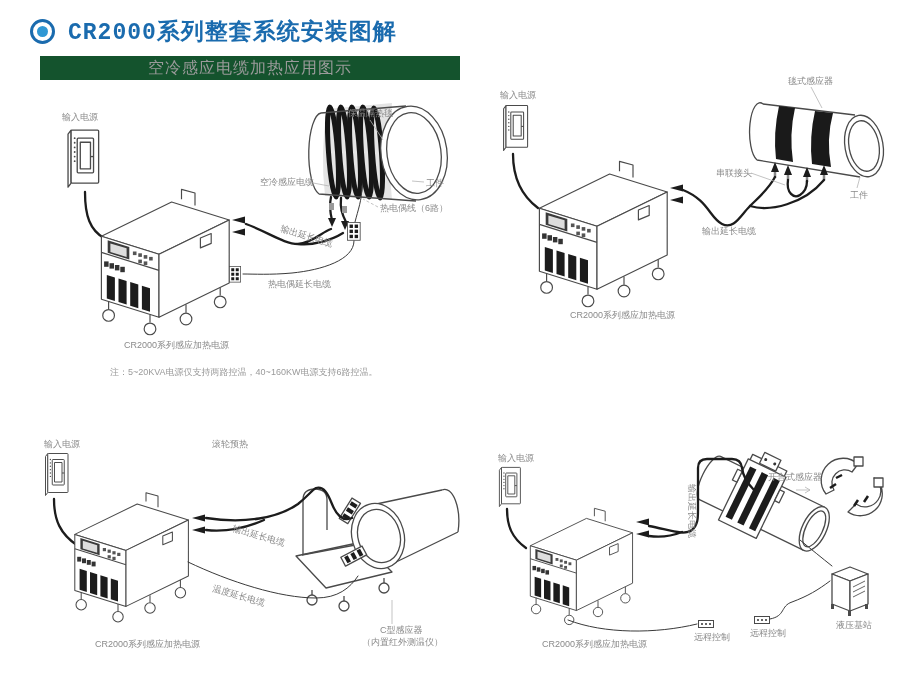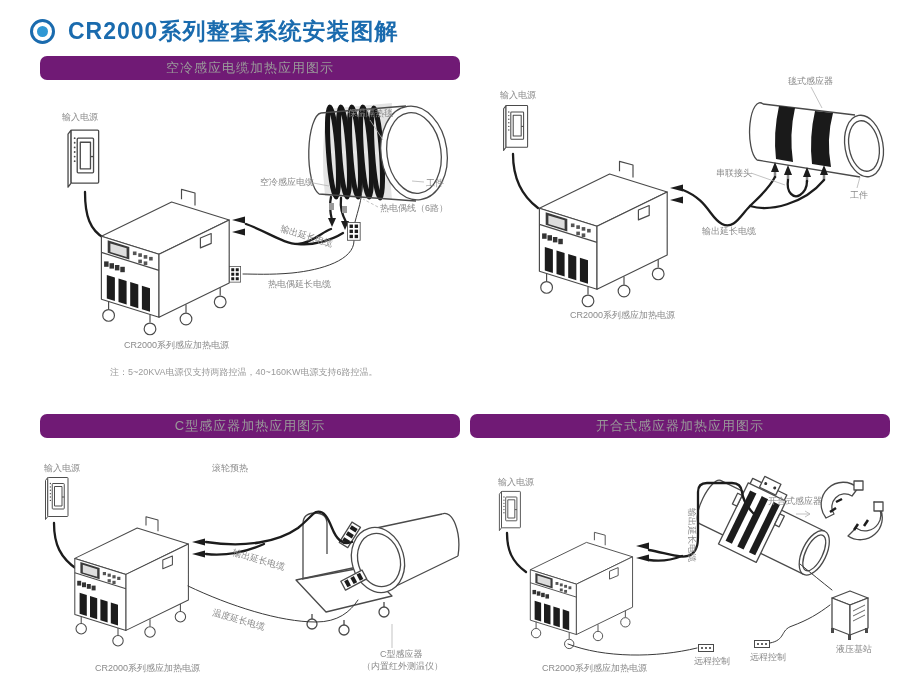--- a/index.html
+++ b/index.html
@@ -1,25 +1,25 @@
 <!DOCTYPE html>
 <html><head>
 <meta charset="utf-8">
 <style>
   html,body { margin:0; padding:0; background:#fff; }
   body { width:900px; height:696px; font-family:"Liberation Sans",sans-serif; overflow:hidden; }
-  .title-row { display:flex; align-items:center; gap:13px; margin:16px 0 9px 30px; }
+  .title-row { display:flex; align-items:center; gap:13px; margin:16px 0 9px 30px;font-family:Liberation Mono, monospace; }
   .bullet { width:19px; height:19px; border-radius:50%; border:3px solid #1a6bae;
             display:flex; align-items:center; justify-content:center; flex:0 0 auto; }
   .bullet-inner { width:11px; height:11px; border-radius:50%; background:#2f97d4; }
   .page-title { font-size:23px; color:#1a6bae; font-weight:bold; letter-spacing:1px; margin:0; }
   .panels { margin-left:40px; display:grid; grid-template-columns:420px 420px;
             column-gap:10px; row-gap:22px; }
-  .panel-header { height:24px; background:#701a75; color:#9a9a9a; font-size:13px;
-                  display:flex; align-items:center; justify-content:center; letter-spacing:1px;border-radius:7px; }
+  .panel-header { height:24px; background:#14532d; color:#9a9a9a; font-size:16px;
+                  display:flex; align-items:center; justify-content:center; letter-spacing:1px; }
   svg.diagram { display:block; }
   svg text { font-size:9px; fill:#8a8a8a; }
   .cab  { fill:none; stroke:#1c1c1c; stroke-width:2.3; stroke-linecap:round; }
   .thin { fill:none; stroke:#3a3a3a; stroke-width:1; stroke-linecap:round; }
   .lead { stroke:#b4b4b4; stroke-width:0.8; fill:none; }
   .dash { stroke-dasharray:3 2; }
   .note { fill:#9a9a9a; }
   .la   { stroke:#4a4a4a; stroke-width:1.3; fill:none; stroke-linejoin:round; }
   .law  { stroke:#4a4a4a; stroke-width:1.3; fill:#fff; stroke-linejoin:round; }
   .dk   { fill:#1c1c1c; stroke:none; }
@@ -210,21 +210,20 @@
       <path class="lead" d="M281,117 L315,129"></path>
       <text x="246" y="120">串联接头</text>
       <path class="lead" d="M387,132 L390,121"></path>
       <text x="380" y="142">工件</text>
       <text x="232" y="178">输出延长电缆</text>
       <text x="100" y="262">CR2000系列感应加热电源</text>
     </svg>
   </div>
 
   <div class="panel">
-    <div class="panel-header">C型感应器加热应用图示</div>
     <svg class="diagram" width="420" height="244" viewBox="0 0 420 244">
       <text x="4" y="33">输入电源</text>
       <use href="#sym-outlet" transform="translate(4,38) scale(0.75)"></use>
       <path class="cab" d="M14,85 C14,106 20,120 38,132"></path>
       <use href="#sym-machine" transform="translate(30,74) scale(0.8)"></use>
       <use href="#sym-plugs" transform="translate(152,100)"></use>
       <text x="172" y="33">滚轮预热</text>
 
       <g>
         <path class="la" d="M263,142 L263,86 Q263,75 275,75 Q287,75 287,86 L287,116"></path>
@@ -256,21 +255,20 @@
       <text transform="translate(192,117) rotate(16)">输出延长电缆</text>
       <text transform="translate(172,177) rotate(16)">温度延长电缆</text>
       <path class="lead" d="M352,210 L352,186"></path>
       <text x="340" y="219">C型感应器</text>
       <text x="322" y="231">（内置红外测温仪）</text>
       <text x="55" y="233">CR2000系列感应加热电源</text>
     </svg>
   </div>
 
   <div class="panel">
-    <div class="panel-header">开合式感应器加热应用图示</div>
     <svg class="diagram" width="420" height="244" viewBox="0 0 420 244">
       <text x="28" y="47">输入电源</text>
       <use href="#sym-outlet" transform="translate(28,52) scale(0.7)"></use>
       <path class="cab" d="M37,95 C37,112 42,124 56,134"></path>
       <use href="#sym-machine" transform="translate(56,90) scale(0.72)"></use>
       <use href="#sym-plugs" transform="translate(166,104)"></use>
 
       <g transform="translate(240,64) rotate(26)">
         <path d="M0,-24 L116,-24 L116,24 L0,24 Z" fill="#fff"></path>
         <path class="la" d="M0,-24 L116,-24 M0,24 L116,24 M0,-24 A8,24 0 0 0 0,24"></path>

